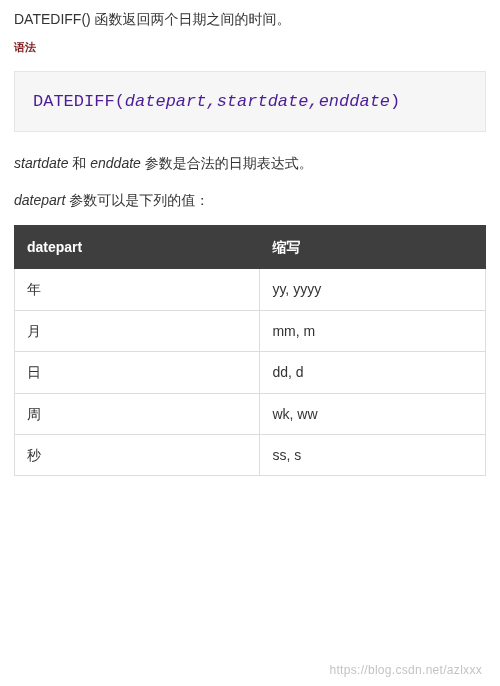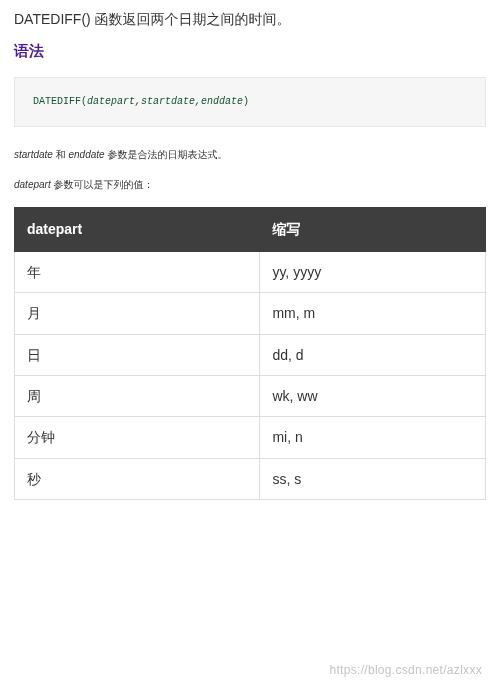--- a/index.html
+++ b/index.html
@@ -13,42 +13,42 @@
       background: #fff;
       width: 500px;
       padding: 8px 14px;
       line-height: 1.6;
     }
     .intro {
       font-size: 14px;
       margin-bottom: 9px;
     }
     .section-heading {
-      font-size: 15px;
+      font-size: 11px;
       font-weight: 700;
       margin-bottom: 14px;
-      color: #4c1d95;
+      color: #7f1d1d;
     }
     .code-block {
       background: #f6f6f6;
       border: 1px solid #e6e6e6;
       padding: 16px 18px;
       font-family: Consolas, "Courier New", monospace;
-      font-size: 10px;
-      color: #14532d;
+      font-size: 17px;
+      color: #4c1d95;
       margin-bottom: 20px;
     }
     .code-block .kw {
       
     }
     .code-block .arg {
       font-style: italic;
     }
     .note {
-      font-size: 10px;
+      font-size: 14px;
       margin-bottom: 14px;
     }
     .note .em {
       font-style: italic;
     }
     table {
       width: 100%;
       border-collapse: collapse;
       font-size: 14px;
       margin-top: 4px;
@@ -113,24 +113,20 @@
       </tr>
     <tr>
         <td>日</td>
         <td>dd, d</td>
       </tr>
     <tr>
         <td>周</td>
         <td>wk, ww</td>
       </tr>
     <tr>
-        <td>分钟</td>
-        <td>mi, n</td>
-      </tr>
-    <tr>
         <td>秒</td>
         <td>ss, s</td>
       </tr>
 
   </tbody>
 </table>
 
 <div class="watermark">https://blog.csdn.net/azlxxx</div>
 
 </body></html>

